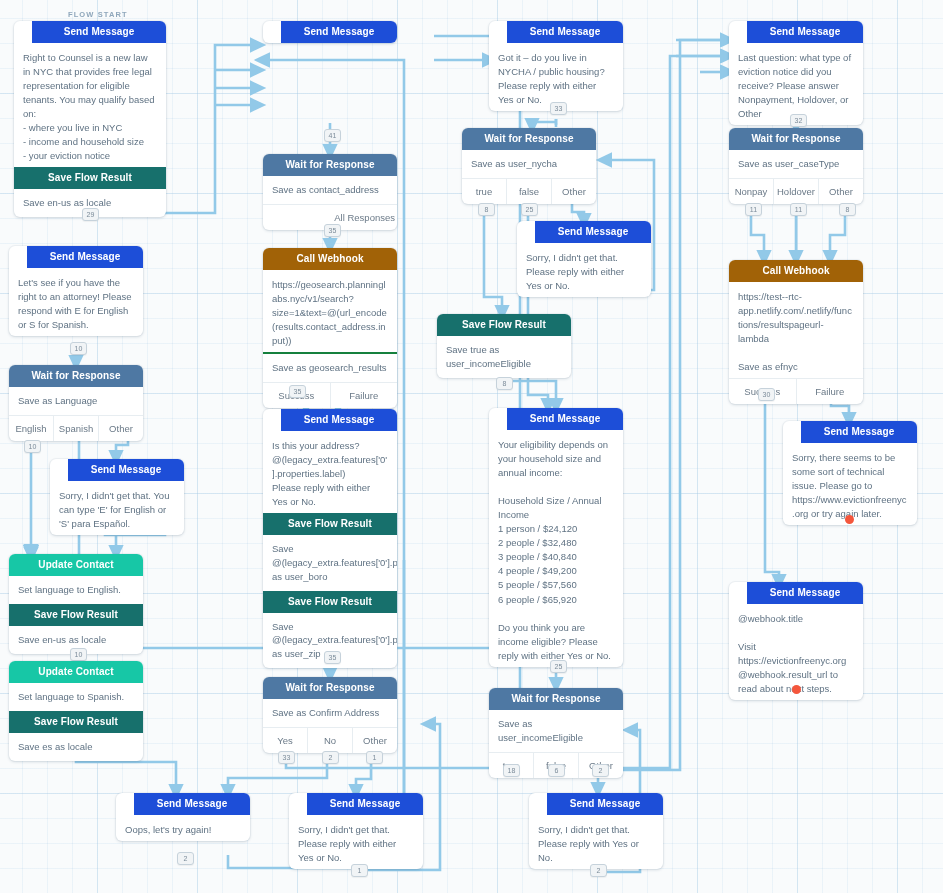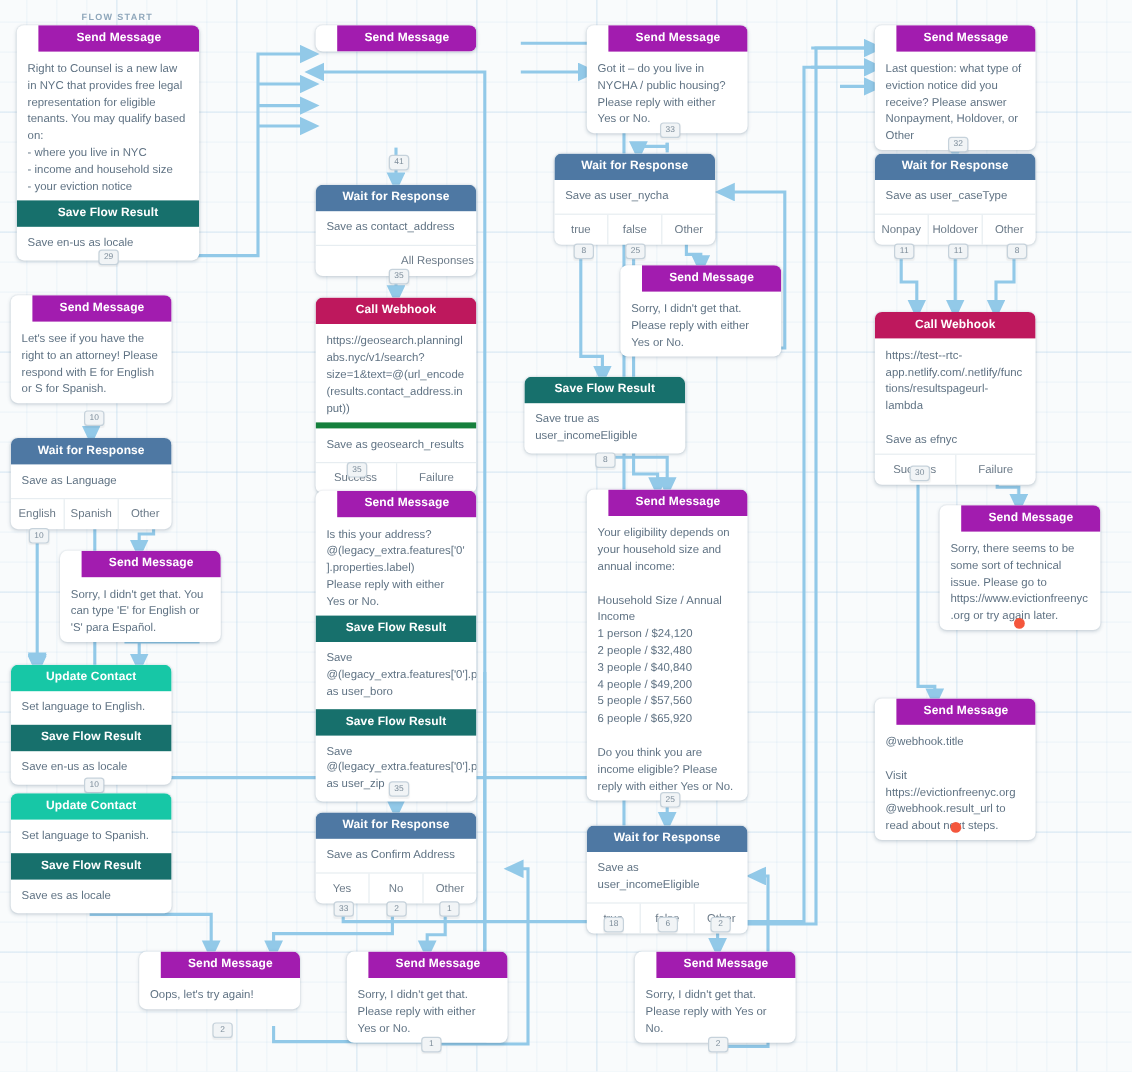--- a/index.html
+++ b/index.html
@@ -34,34 +34,34 @@
     color:#5d6c7b;
   }
   .hdr{
     color:#fff;
     font-size:10px;
     font-weight:bold;
     text-align:center;
     padding:5px 4px 6px;
     letter-spacing:.1px;
   }
-  .hdr.blue{background:#a21caf;margin-left:18px;}
+  .hdr.blue{background:#1d4ed8;margin-left:18px;}
   .hdr.slate{background:#4e78a3;}
   .hdr.darkteal{background:#17706c;}
   .hdr.green{background:#17c7a6;text-align:center;}
-  .hdr.orange{background:#be185d;}
+  .hdr.orange{background:#a16207;}
   .body{
     padding:8px 9px 4px;
     line-height:1.48;
     white-space:pre-wrap;
     word-break:break-word;
     color:#5f7283;
     font-size:9.5px;
   }
-  .sep{border-top:5px solid #15803d;}
+  .sep{border-top:2px solid #15803d;}
   .exits{display:flex;border-top:1px solid #e7edf1;}
   .exit{
     flex:1;
     text-align:center;
     padding:7px 2px;
     font-size:9.5px;
     color:#6b7a88;
     border-right:1px solid #e7edf1;
   }
   .exit:last-child{border-right:none;}

